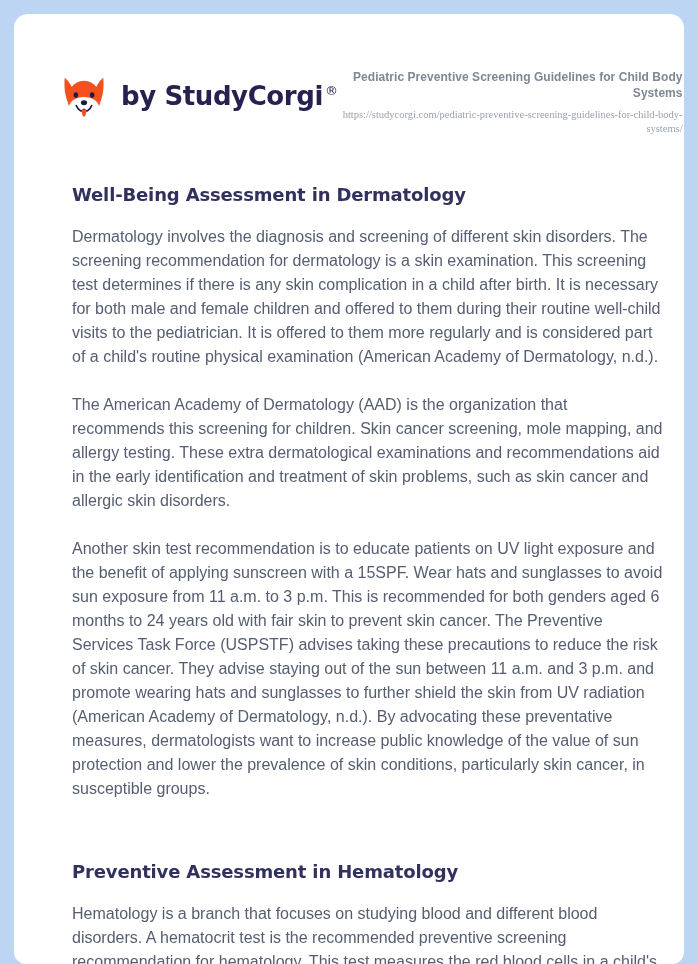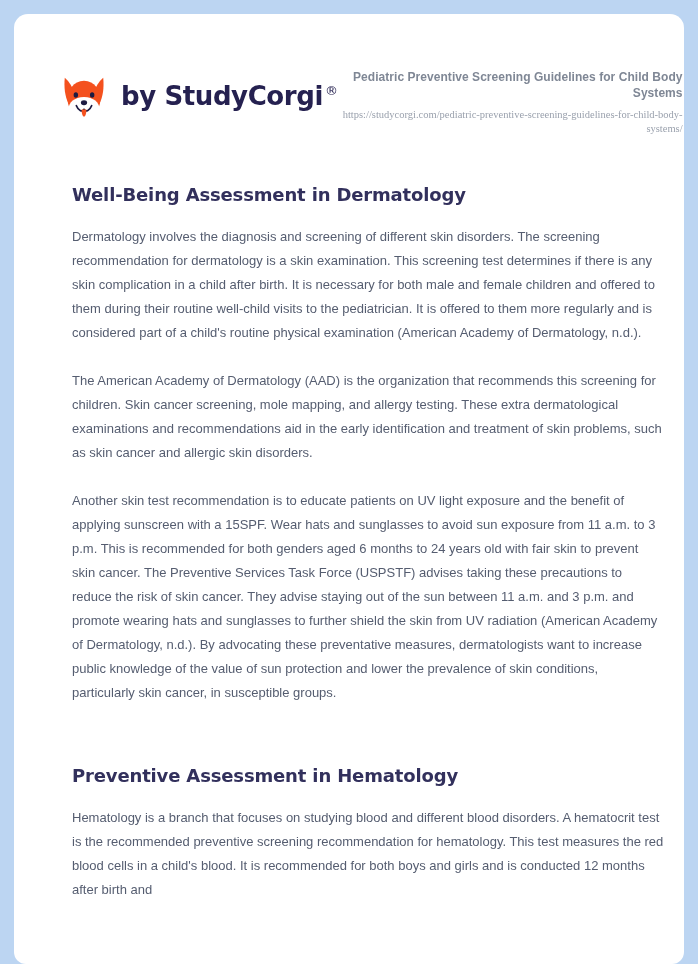--- a/index.html
+++ b/index.html
@@ -89,21 +89,21 @@
     font-weight: bold;
     color: #32305c;
     margin: 0 0 20px 0;
     letter-spacing: -0.15px;
     font-family: "DejaVu Sans", sans-serif;
   }
   h2.section-heading.subsequent {
     margin-top: 60px;
   }
   p.para {
-    font-size: 13px;
+    font-size: 16px;
     line-height: 24px;
     color: #555d70;
     margin: 0 0 24px 0;
     text-align: left;
   }
   p.para.last {
     margin-bottom: 0;
   }
 </style>
 </head>

